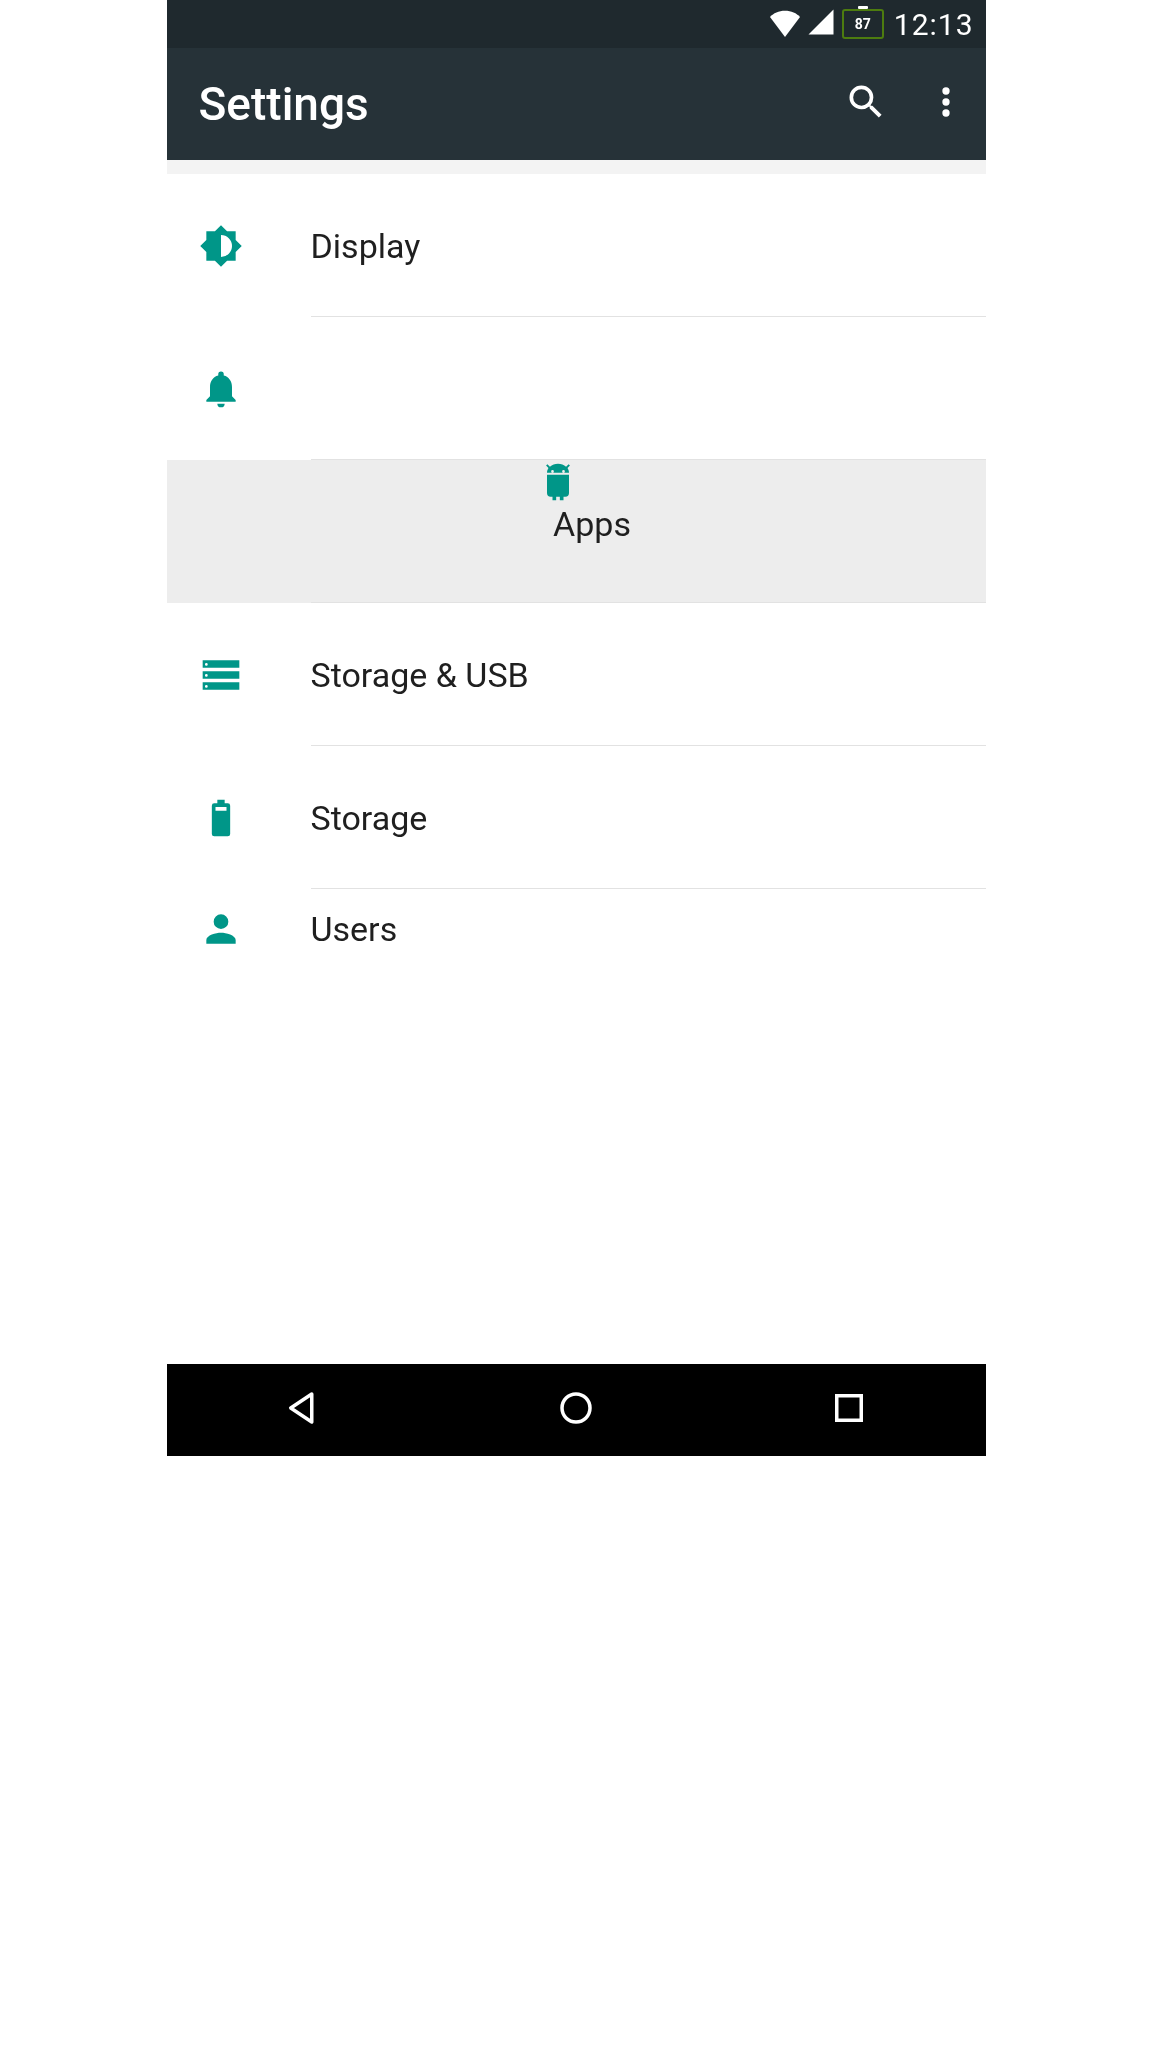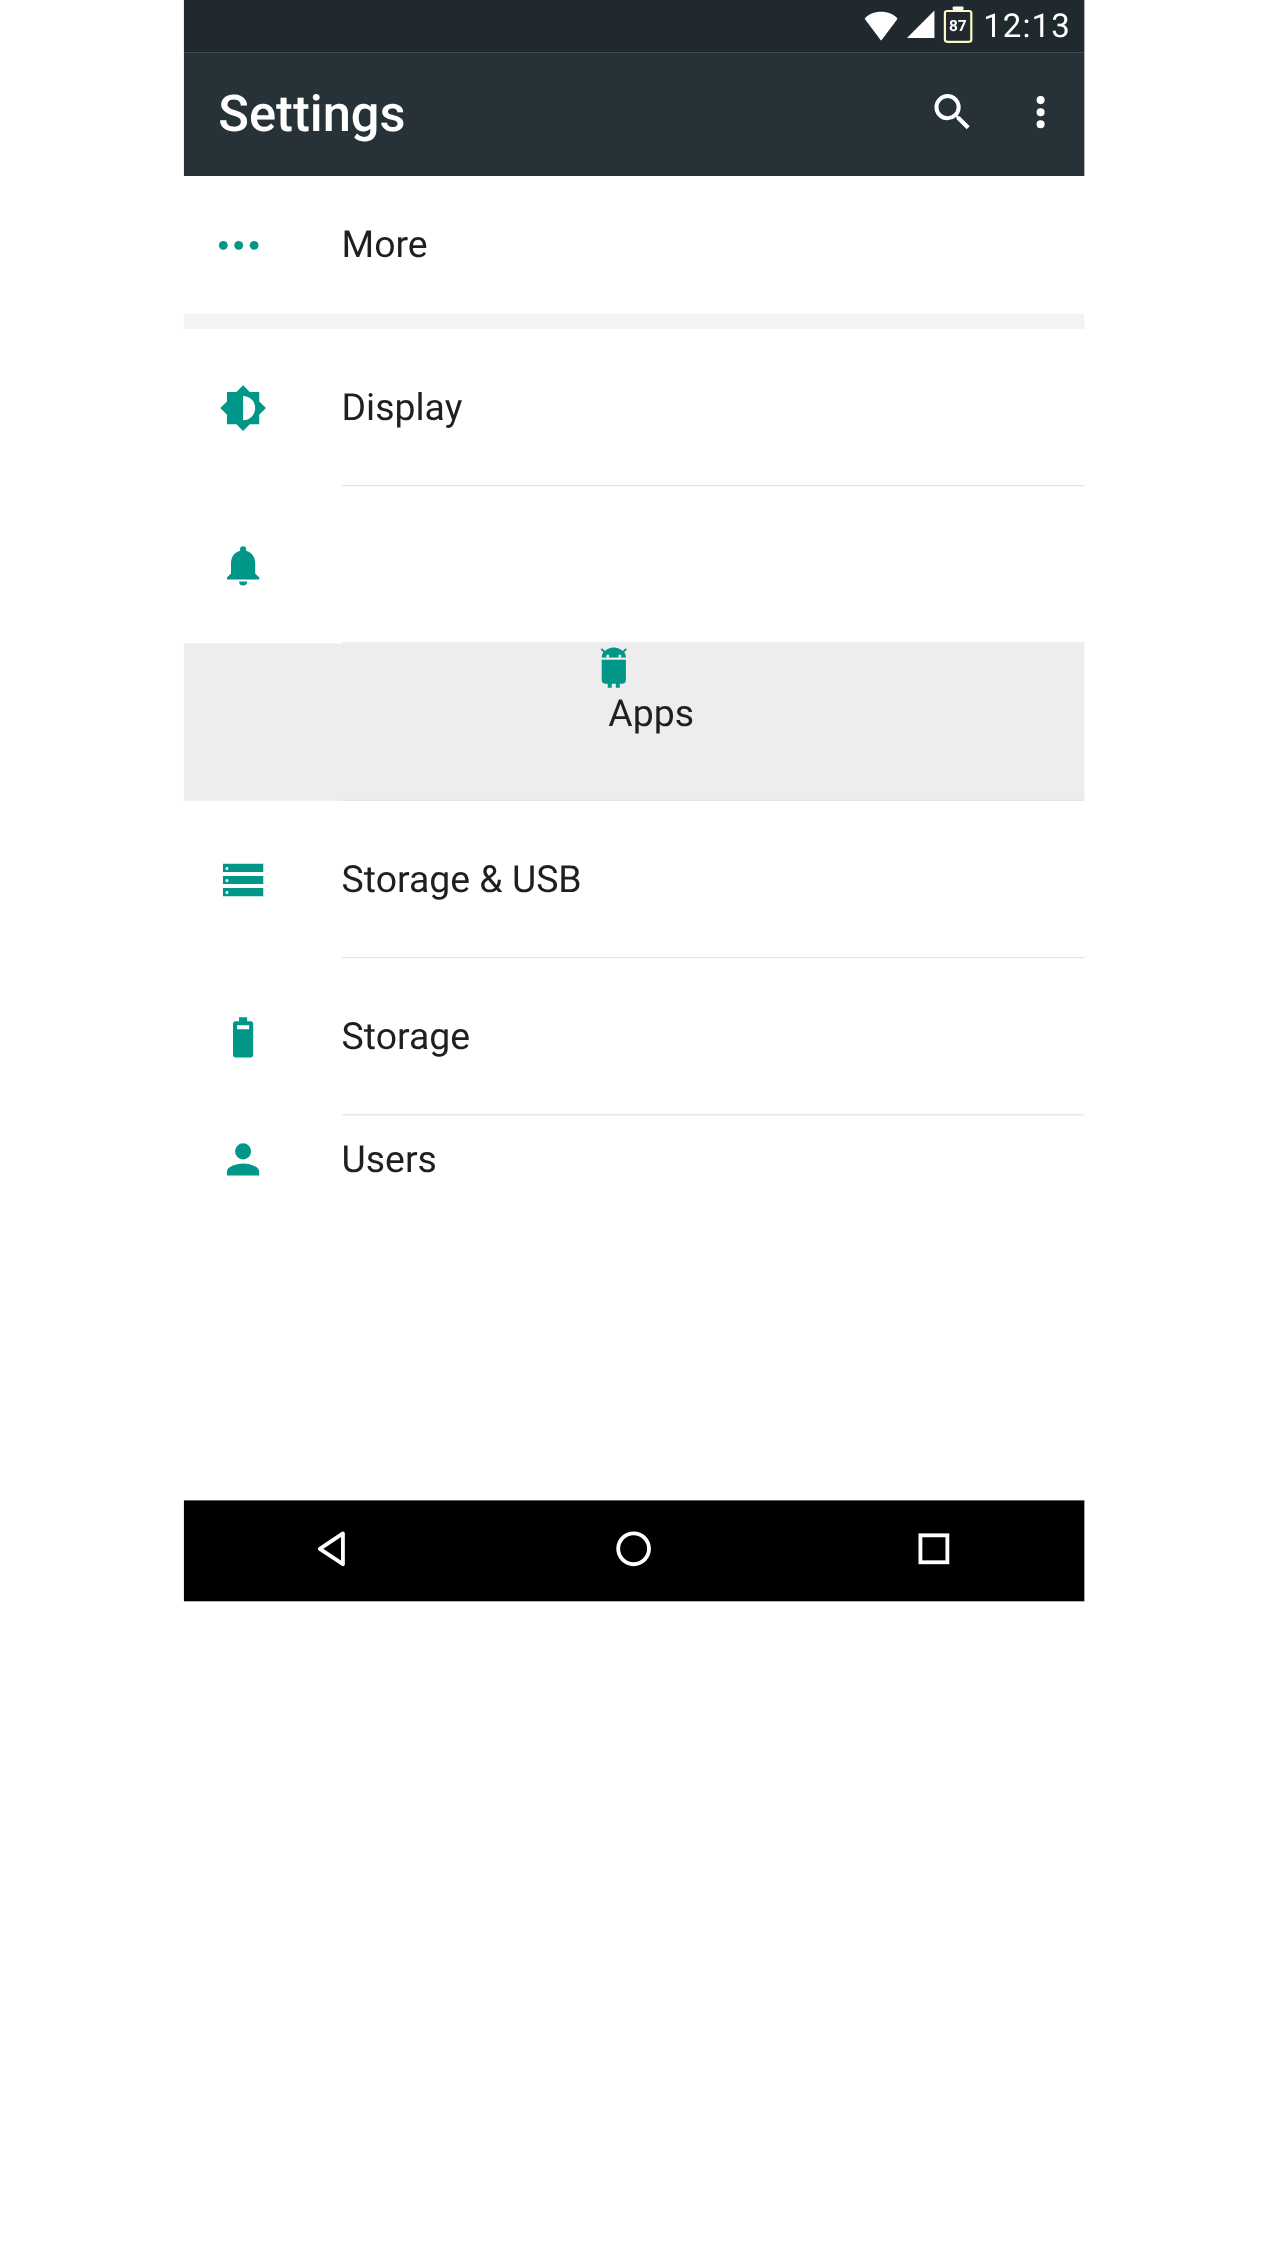--- a/index.html
+++ b/index.html
@@ -1,21 +1,21 @@
 <!DOCTYPE html>
 <html><head>
   <meta charset="utf-8">
   <style>
     * { margin:0; padding:0; box-sizing:border-box; font-family:Roboto,Arial,sans-serif; -webkit-font-smoothing:antialiased; }
     html,body { width:100%; height:100%; background:#fff; }
     .screen { width:819px; height:1456px; margin:0 auto; background:#fff; overflow:hidden; position:relative; transform-origin:top left; }
 
     
     .status-bar { height:48px; background:#1f292e; display:flex; align-items:center; justify-content:flex-end; padding:0 12px; gap:6px; color:#fff; }
-    .status-bar .batt-box { width:26px; height:30px; border:2px solid #fef9c3; border-radius:3px; position:relative; font-size:14px; font-weight:700; color:#fff; display:flex; align-items:center; justify-content:center; }
+    .status-bar .batt-box { width:42px; height:30px; border:2px solid #4d7c0f; border-radius:3px; position:relative; font-size:14px; font-weight:700; color:#fff; display:flex; align-items:center; justify-content:center; }
     .status-bar .batt-box .nub { position:absolute; top:-5px; left:50%; transform:translateX(-50%); width:10px; height:3px; background:#fff; border-radius:1px; }
     .status-bar .time { font-size:30px; font-weight:400; letter-spacing:1px; margin-left:4px; }
 
     
     .app-bar { height:112px; background:#263238; display:flex; align-items:center; color:#fff; padding-left:32px; }
     .app-bar .title { font-size:46px; font-weight:500; flex:1; }
     .app-bar .action { width:80px; height:112px; display:flex; align-items:center; justify-content:center; cursor:pointer; }
     .app-bar svg { width:44px; height:44px; fill:#fff; }
 
     
@@ -78,30 +78,20 @@
       <span>
         <svg viewBox="0 0 24 24">
             <path d="M12 8a2 2 0 10-2-2 2 2 0 002 2zm0 2a2 2 0 102 2 2 2 0 00-2-2zm0 6a2 2 0 102 2 2 2 0 00-2-2z"></path>
           </svg>
       </span>
     </div>
   </div>
 
   <div class="list">
 
-    <div class="row short">
-      <div class="icon">
-        <div class="more-dots">
-            <span></span>
-            <span></span>
-            <span></span>
-          </div>
-      </div>
-      <div class="label">More</div>
-    </div>
 
     <div class="gap"></div>
 
 
     <div class="row">
       <div class="icon">
         <svg viewBox="0 0 24 24">
             <path d="M20 8.69V4h-4.69L12 .69 8.69 4H4v4.69L.69 12 4 15.31V20h4.69L12 23.31 15.31 20H20v-4.69L23.31 12 20 8.69zM12 18V6a6 6 0 010 12z"></path>
           </svg>
       </div>

